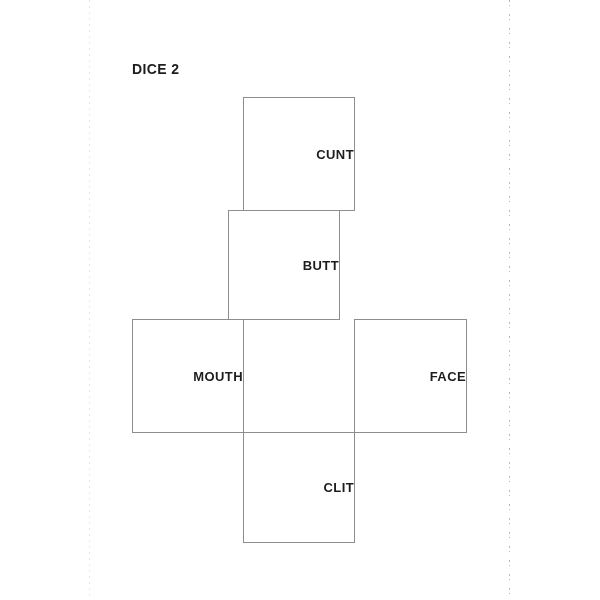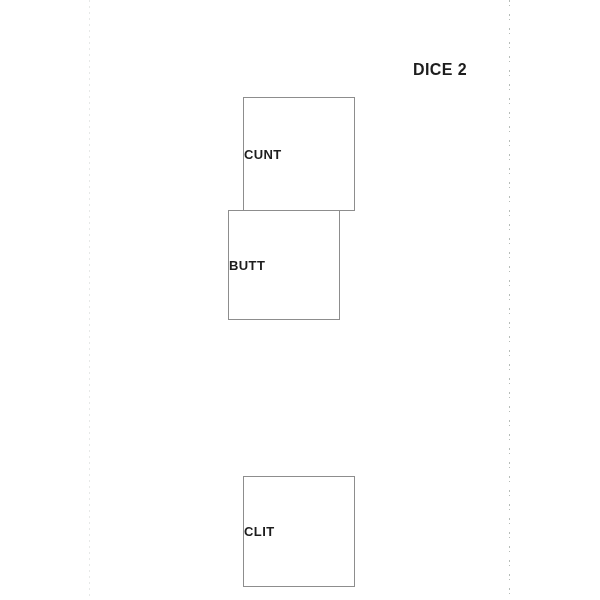--- a/index.html
+++ b/index.html
@@ -43,67 +43,73 @@
       transparent 2px 5px,
       var(--perforation-right, #b6bcb8) 5px 6px,
       transparent 6px 14px
     );
   }
   .title {
     position: absolute;
     left: 132px;
     top: 61px;
     width: 335px;
-    text-align: right;
-    font-size: 16px;
+    text-align: left;
+    font-size: 14px;
     font-weight: 700;
     letter-spacing: 0.4px;
     color: var(--label-text, #1d1d1d);
   }
   .face {
     position: absolute;
     border: 1px solid var(--square-border, #8d8d8d);
     background: var(--background, #ffffff);
     display: flex;
     align-items: center;
-    justify-content: flex-start;
+    justify-content: flex-end;
   }
   .face-label {
     font-size: 13px;
     font-weight: 700;
     letter-spacing: 0.4px;
     color: var(--label-text, #1d1d1d);
   }
   
   .face.top    { left: 243px; top:  97px; width: 112px; height: 114px; }
   .face.upper  { left: 228px; top: 210px; width: 112px; height: 110px; }
   .face.left   { left: 132px; top: 319px; width: 112px; height: 114px; }
   .face.center { left: 243px; top: 319px; width: 112px; height: 114px; }
   .face.right  { left: 354px; top: 319px; width: 113px; height: 114px; }
-  .face.bottom { left: 243px; top: 432px; width: 112px; height: 111px; margin-top: 44px; }
+  .face.bottom { left: 243px; top: 432px; width: 112px; height: 111px; }
 </style>
 </head>
 <body>
 
 <div class="page">
 
   <div class="perforation left"></div>
 
   <div class="perforation right"></div>
 
   <div class="title">DICE 2</div>
 
   <div class="face top">
     <span class="face-label">CUNT</span>
   </div>
 
   <div class="face upper">
     <span class="face-label">BUTT</span>
   </div>
 
+  <div class="face left">
+    <span class="face-label">MOUTH</span>
+  </div>
 
 
+  <div class="face right">
+    <span class="face-label">FACE</span>
+  </div>
 
   <div class="face bottom">
     <span class="face-label">CLIT</span>
   </div>
 
 </div>
 
 </body></html>

